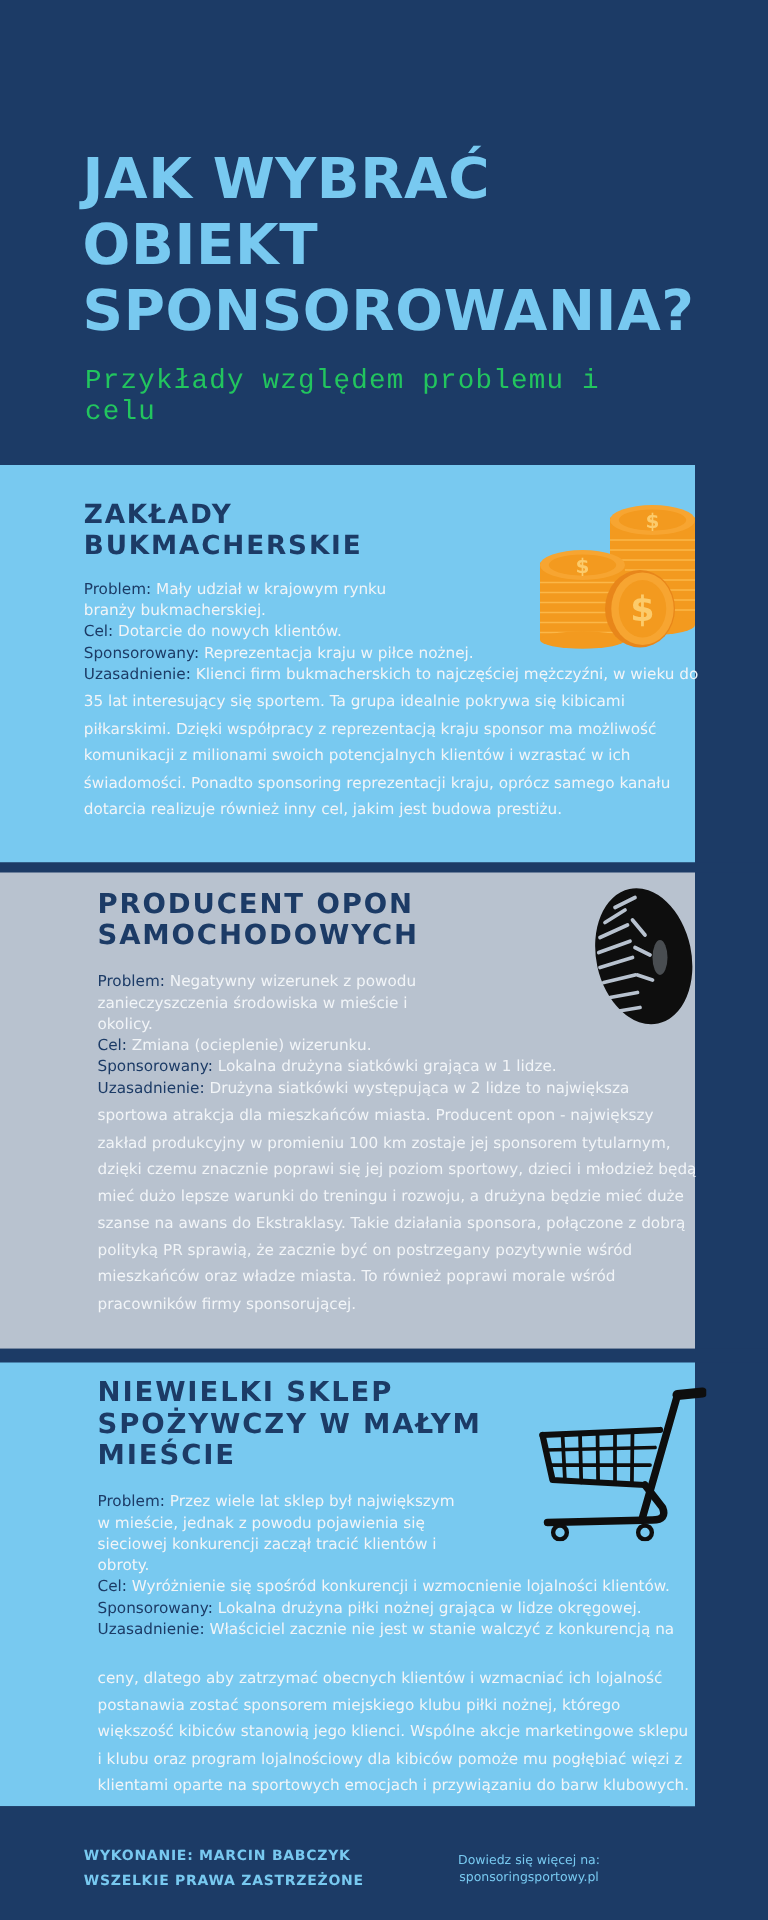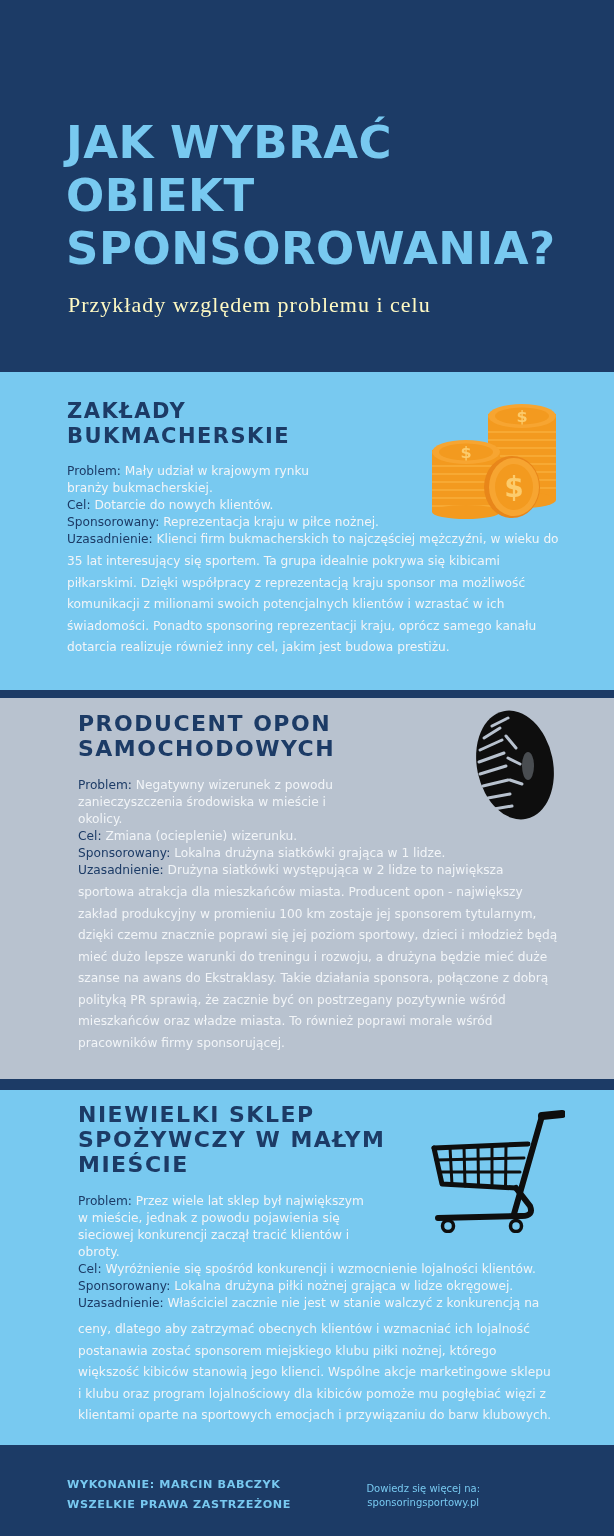--- a/index.html
+++ b/index.html
@@ -2,24 +2,24 @@
 <html><head>
 <meta charset="utf-8">
 <style>
   * { box-sizing: border-box; margin: 0; padding: 0; }
   html, body { width: 614px; height: 1536px; overflow: hidden; background: #1c3b66; }
   body { font-family: "DejaVu Sans", sans-serif; position: relative; }
 
   .header { position: absolute; left: 0; top: 0; width: 540px; height: 372px; background: #1c3b66; }
   .title { position: absolute; left: 66px; top: 116px; width: 540px; color: #78c9f0;
     font-family: "DejaVu Sans", sans-serif; font-weight: bold; font-size: 45px; line-height: 53px; letter-spacing: 0.5px; }
-  .subtitle { position: absolute; left: 68px; top: 292px; color: #fef9c3; font-family: Liberation Serif, serif;
+  .subtitle { position: absolute; left: 68px; top: 292px; color: #22c55e; font-family: Liberation Mono, monospace;
     font-size: 22px; letter-spacing: 1px; }
 
-  .section { position: absolute; left: 0; width: 614px; }
+  .section { position: absolute; left: 0; width: 556px; }
   .s1 { top: 372px; height: 318px; background: #78c9f0; }
   .div1 { position: absolute; left: 0; top: 690px; width: 614px; height: 8px; background: #1c3b66; }
   .s2 { top: 698px; height: 381px; background: #b8c2cf; }
   .div2 { position: absolute; left: 0; top: 1079px; width: 614px; height: 11px; background: #1c3b66; }
   .s3 { top: 1090px; height: 355px; background: #78c9f0; }
 
   .sec-title { position: absolute; color: #1c3b66; font-family: "DejaVu Sans", sans-serif; font-weight: bold;
     font-size: 22px; line-height: 25px; letter-spacing: 1.5px; }
   .body-text { position: absolute; font-family: "DejaVu Sans", sans-serif; font-size: 12.2px; color: #f2f5f8; }
   .body-text .lbl { color: #1c3b66; }
@@ -159,21 +159,21 @@
     <div>MIEŚCIE</div>
   </h2>
   <div class="body-text" style="left:78px; top:103px; width:520px;">
     <div class="line"><span class="lbl">Problem:</span> <span>Przez wiele lat sklep był największym</span></div>
     <div class="line">w mieście, jednak z powodu pojawienia się</div>
     <div class="line">sieciowej konkurencji zaczął tracić klientów i</div>
     <div class="line">obroty.</div>
     <div class="line"><span class="lbl">Cel:</span> <span>Wyróżnienie się spośród konkurencji i wzmocnienie lojalności klientów.</span></div>
     <div class="line"><span class="lbl">Sponsorowany:</span> <span>Lokalna drużyna piłki nożnej grająca w lidze okręgowej.</span></div>
     <div class="line"><span class="lbl">Uzasadnienie:</span> <span>Właściciel zacznie nie jest w stanie walczyć z konkurencją na</span></div>
-    <div class="line-wide" style="margin-top:7px">ceny, dlatego aby zatrzymać obecnych klientów i wzmacniać ich lojalność</div>
+    <div class="line-wide" style="margin-top:20px">ceny, dlatego aby zatrzymać obecnych klientów i wzmacniać ich lojalność</div>
     <div class="line-wide">postanawia zostać sponsorem miejskiego klubu piłki nożnej, którego</div>
     <div class="line-wide">większość kibiców stanowią jego klienci. Wspólne akcje marketingowe sklepu</div>
     <div class="line-wide">i klubu oraz program lojalnościowy dla kibiców pomoże mu pogłębiać więzi z</div>
     <div class="line-wide">klientami oparte na sportowych emocjach i przywiązaniu do barw klubowych.</div>
   </div>
 
   <svg class="icon" style="left:430px; top:18px;" width="135" height="125" viewBox="0 0 135 125">
     <g stroke="#0e0e0e" stroke-linecap="round" stroke-linejoin="round" fill="none">
       <path d="M112 8 L132 6" stroke-width="8"></path>
       <path d="M112 8 L84 106" stroke-width="6"></path>

